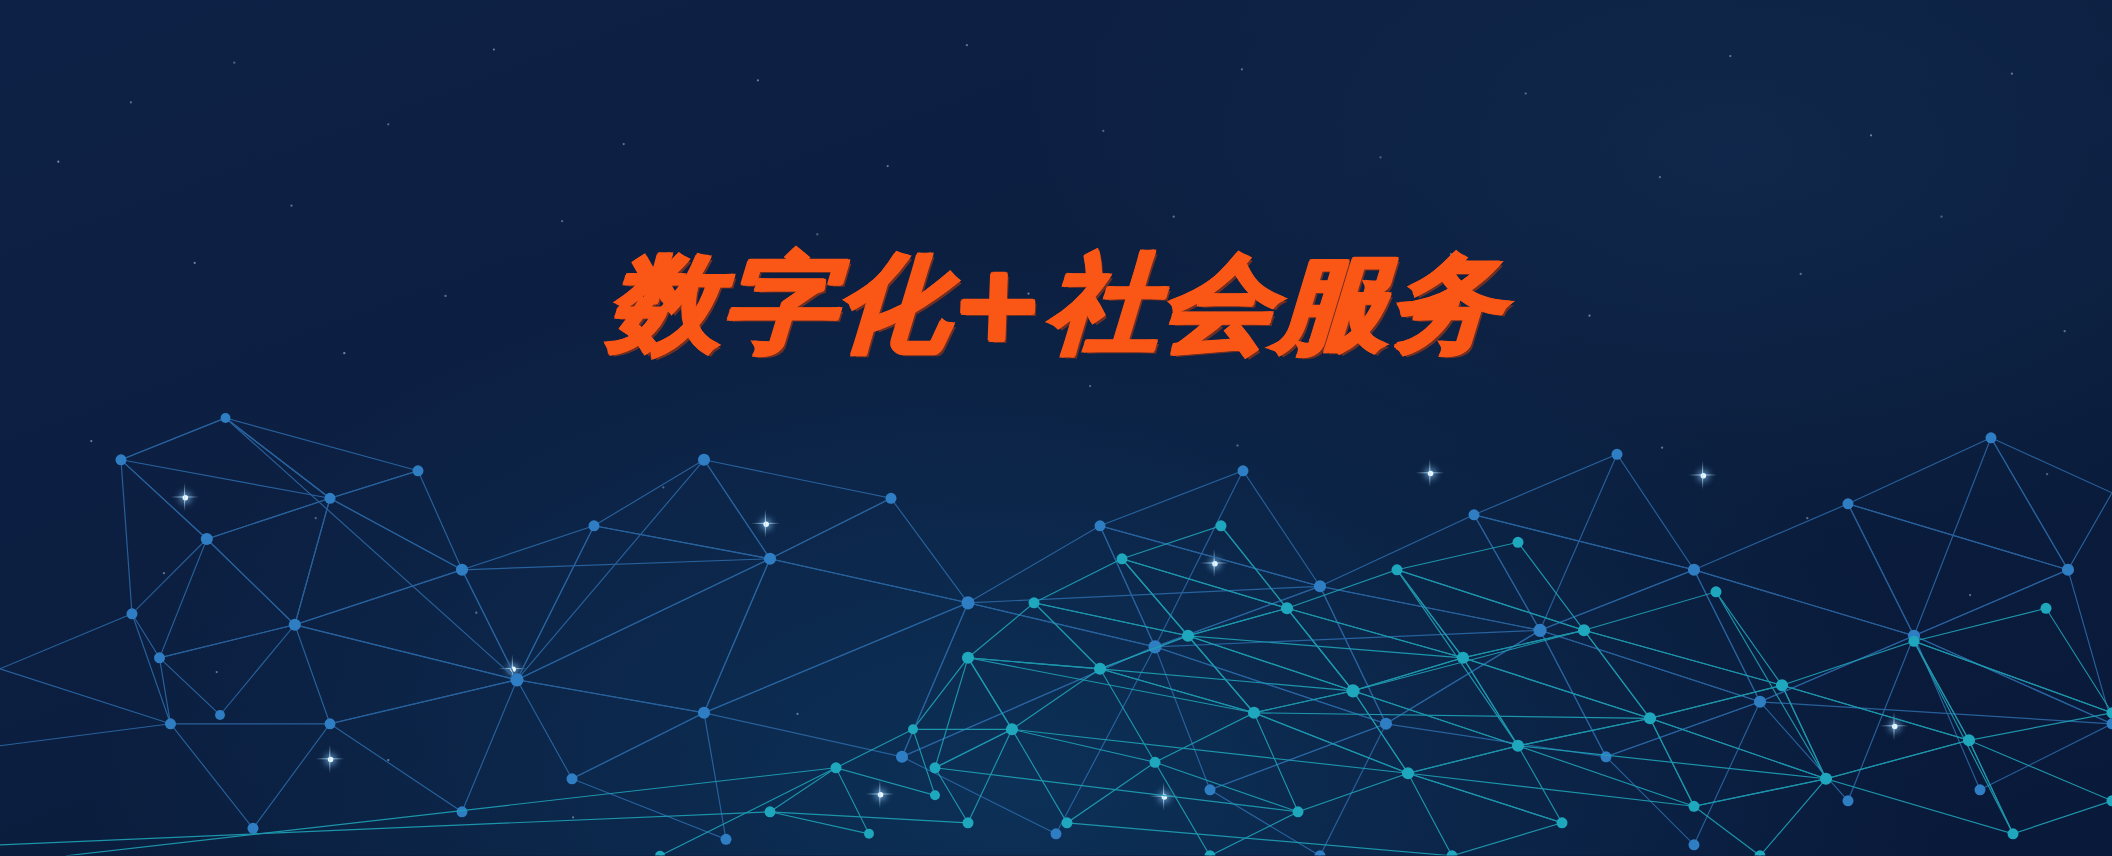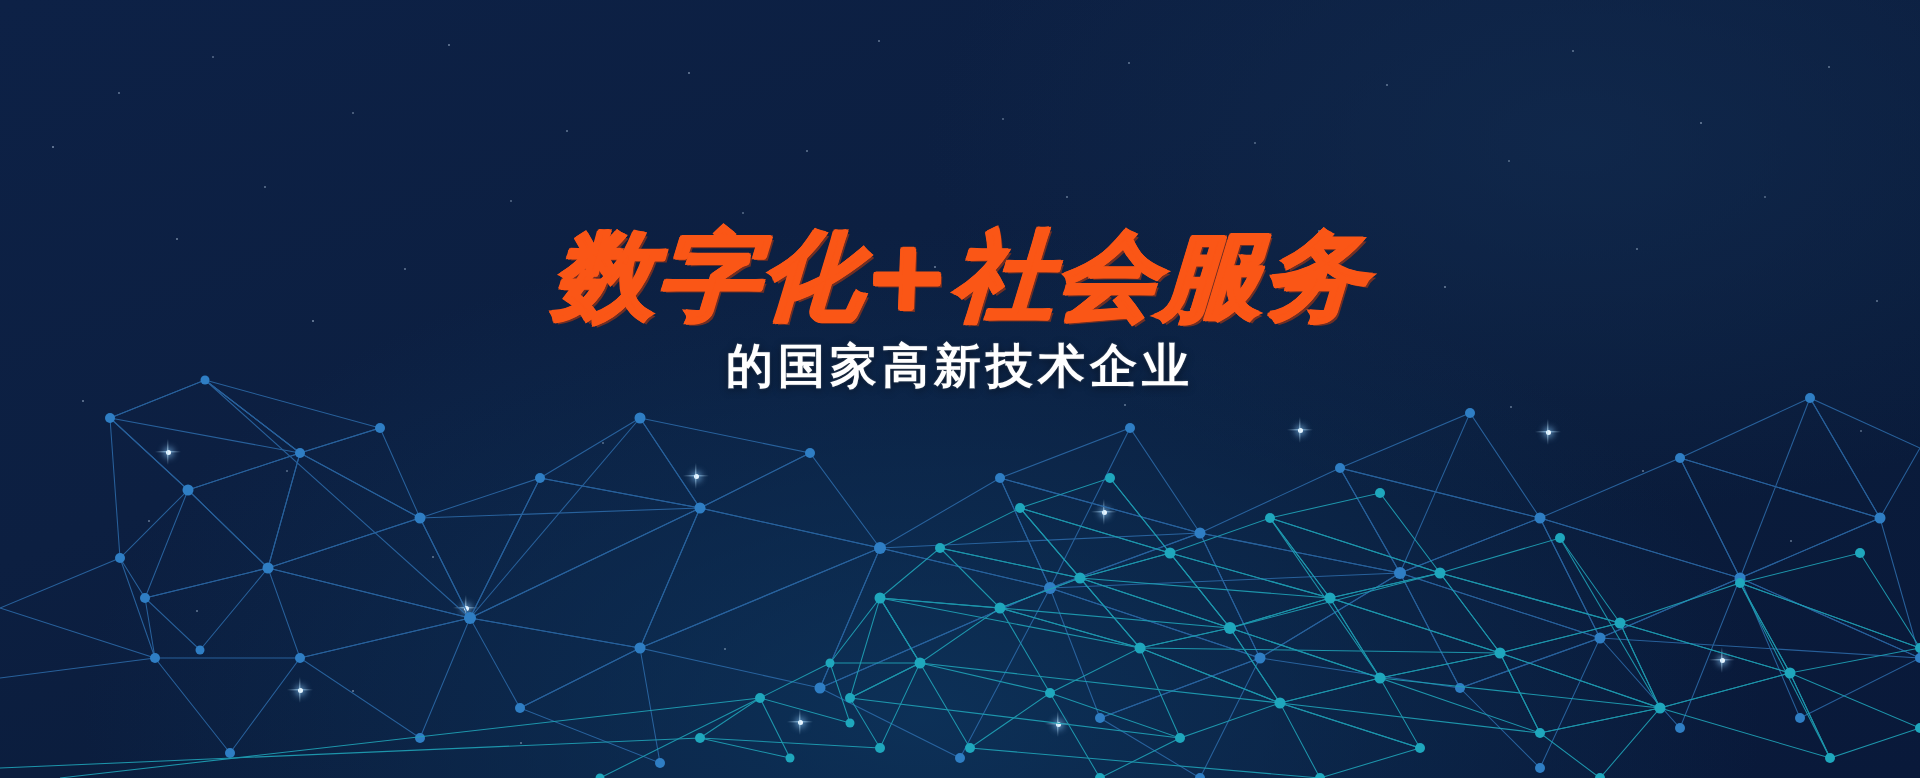--- a/index.html
+++ b/index.html
@@ -368,16 +368,15 @@
         <circle cx="830" cy="215" r="4.5"></circle>
       <circle cx="700" cy="290" r="5"></circle>
         <circle cx="790" cy="310" r="4.5"></circle>
       <circle cx="850" cy="275" r="4.5"></circle>
         <circle cx="600" cy="330" r="4.5"></circle>
     </g>
   </svg>
 
   <div class="textwrap">
     <div class="headline">数字化+社会服务</div>
-    <div class="subline">的国家高新技术企业</div>
   </div>
 
 </div>
 
 </body></html>

